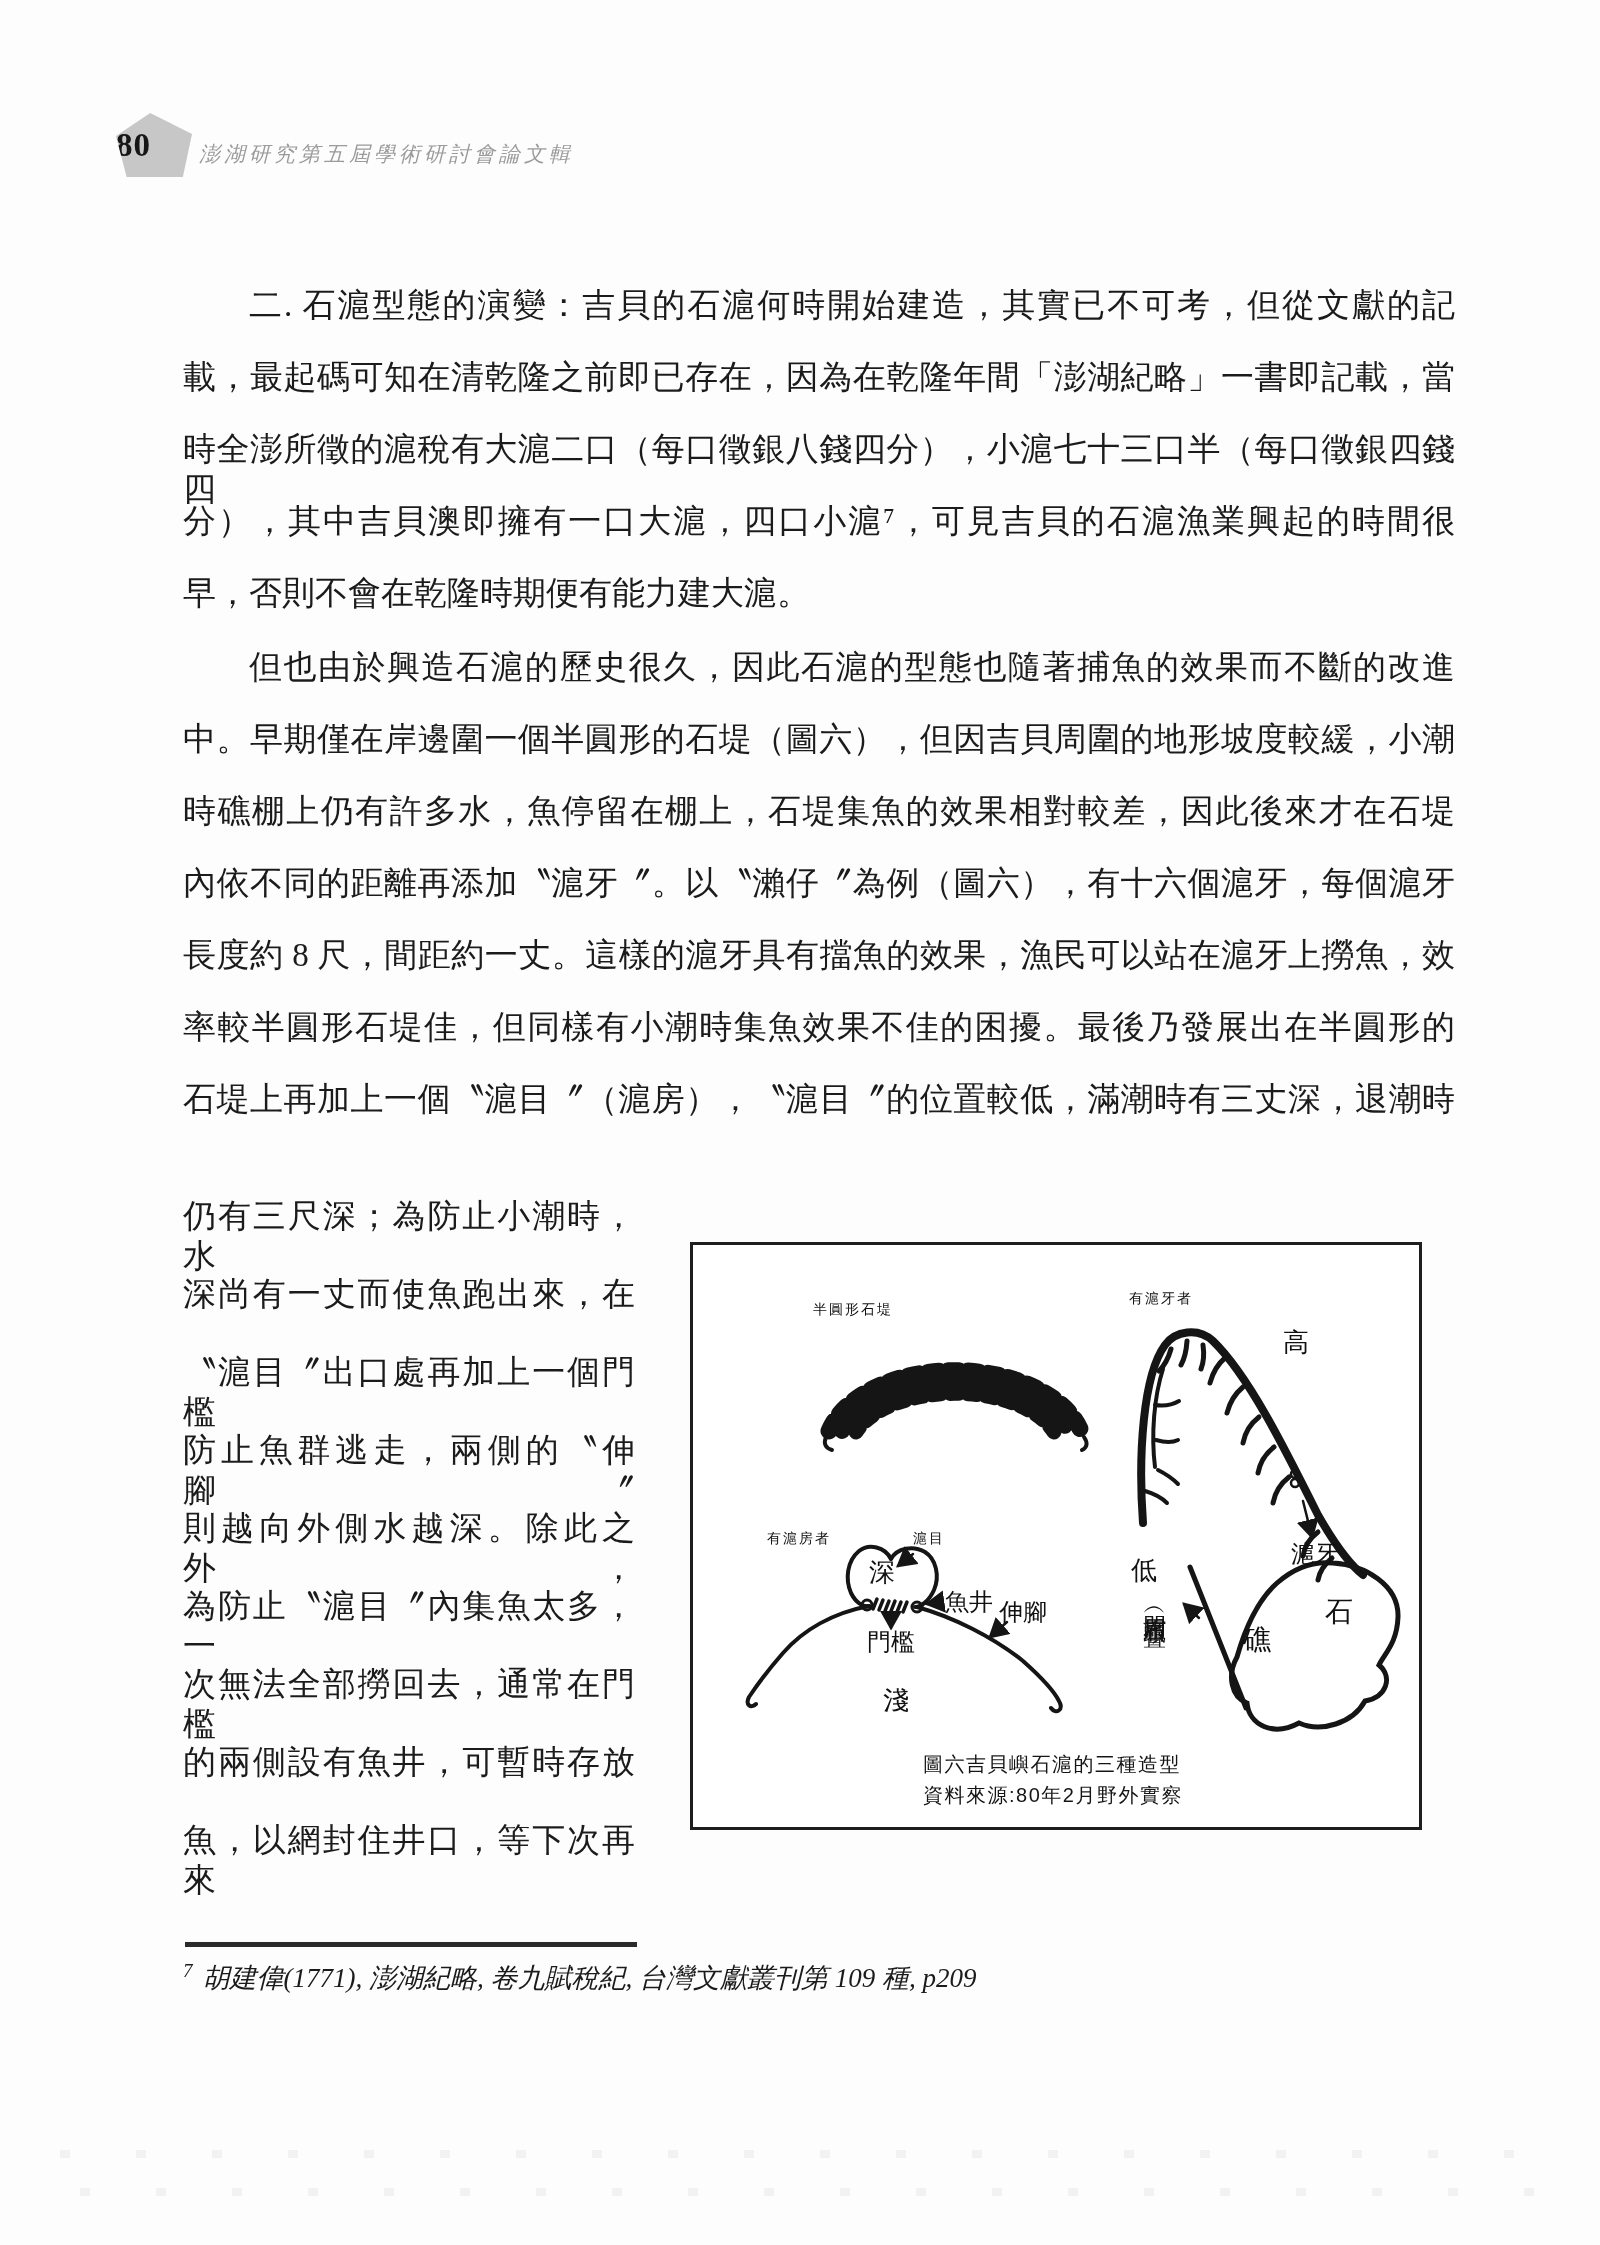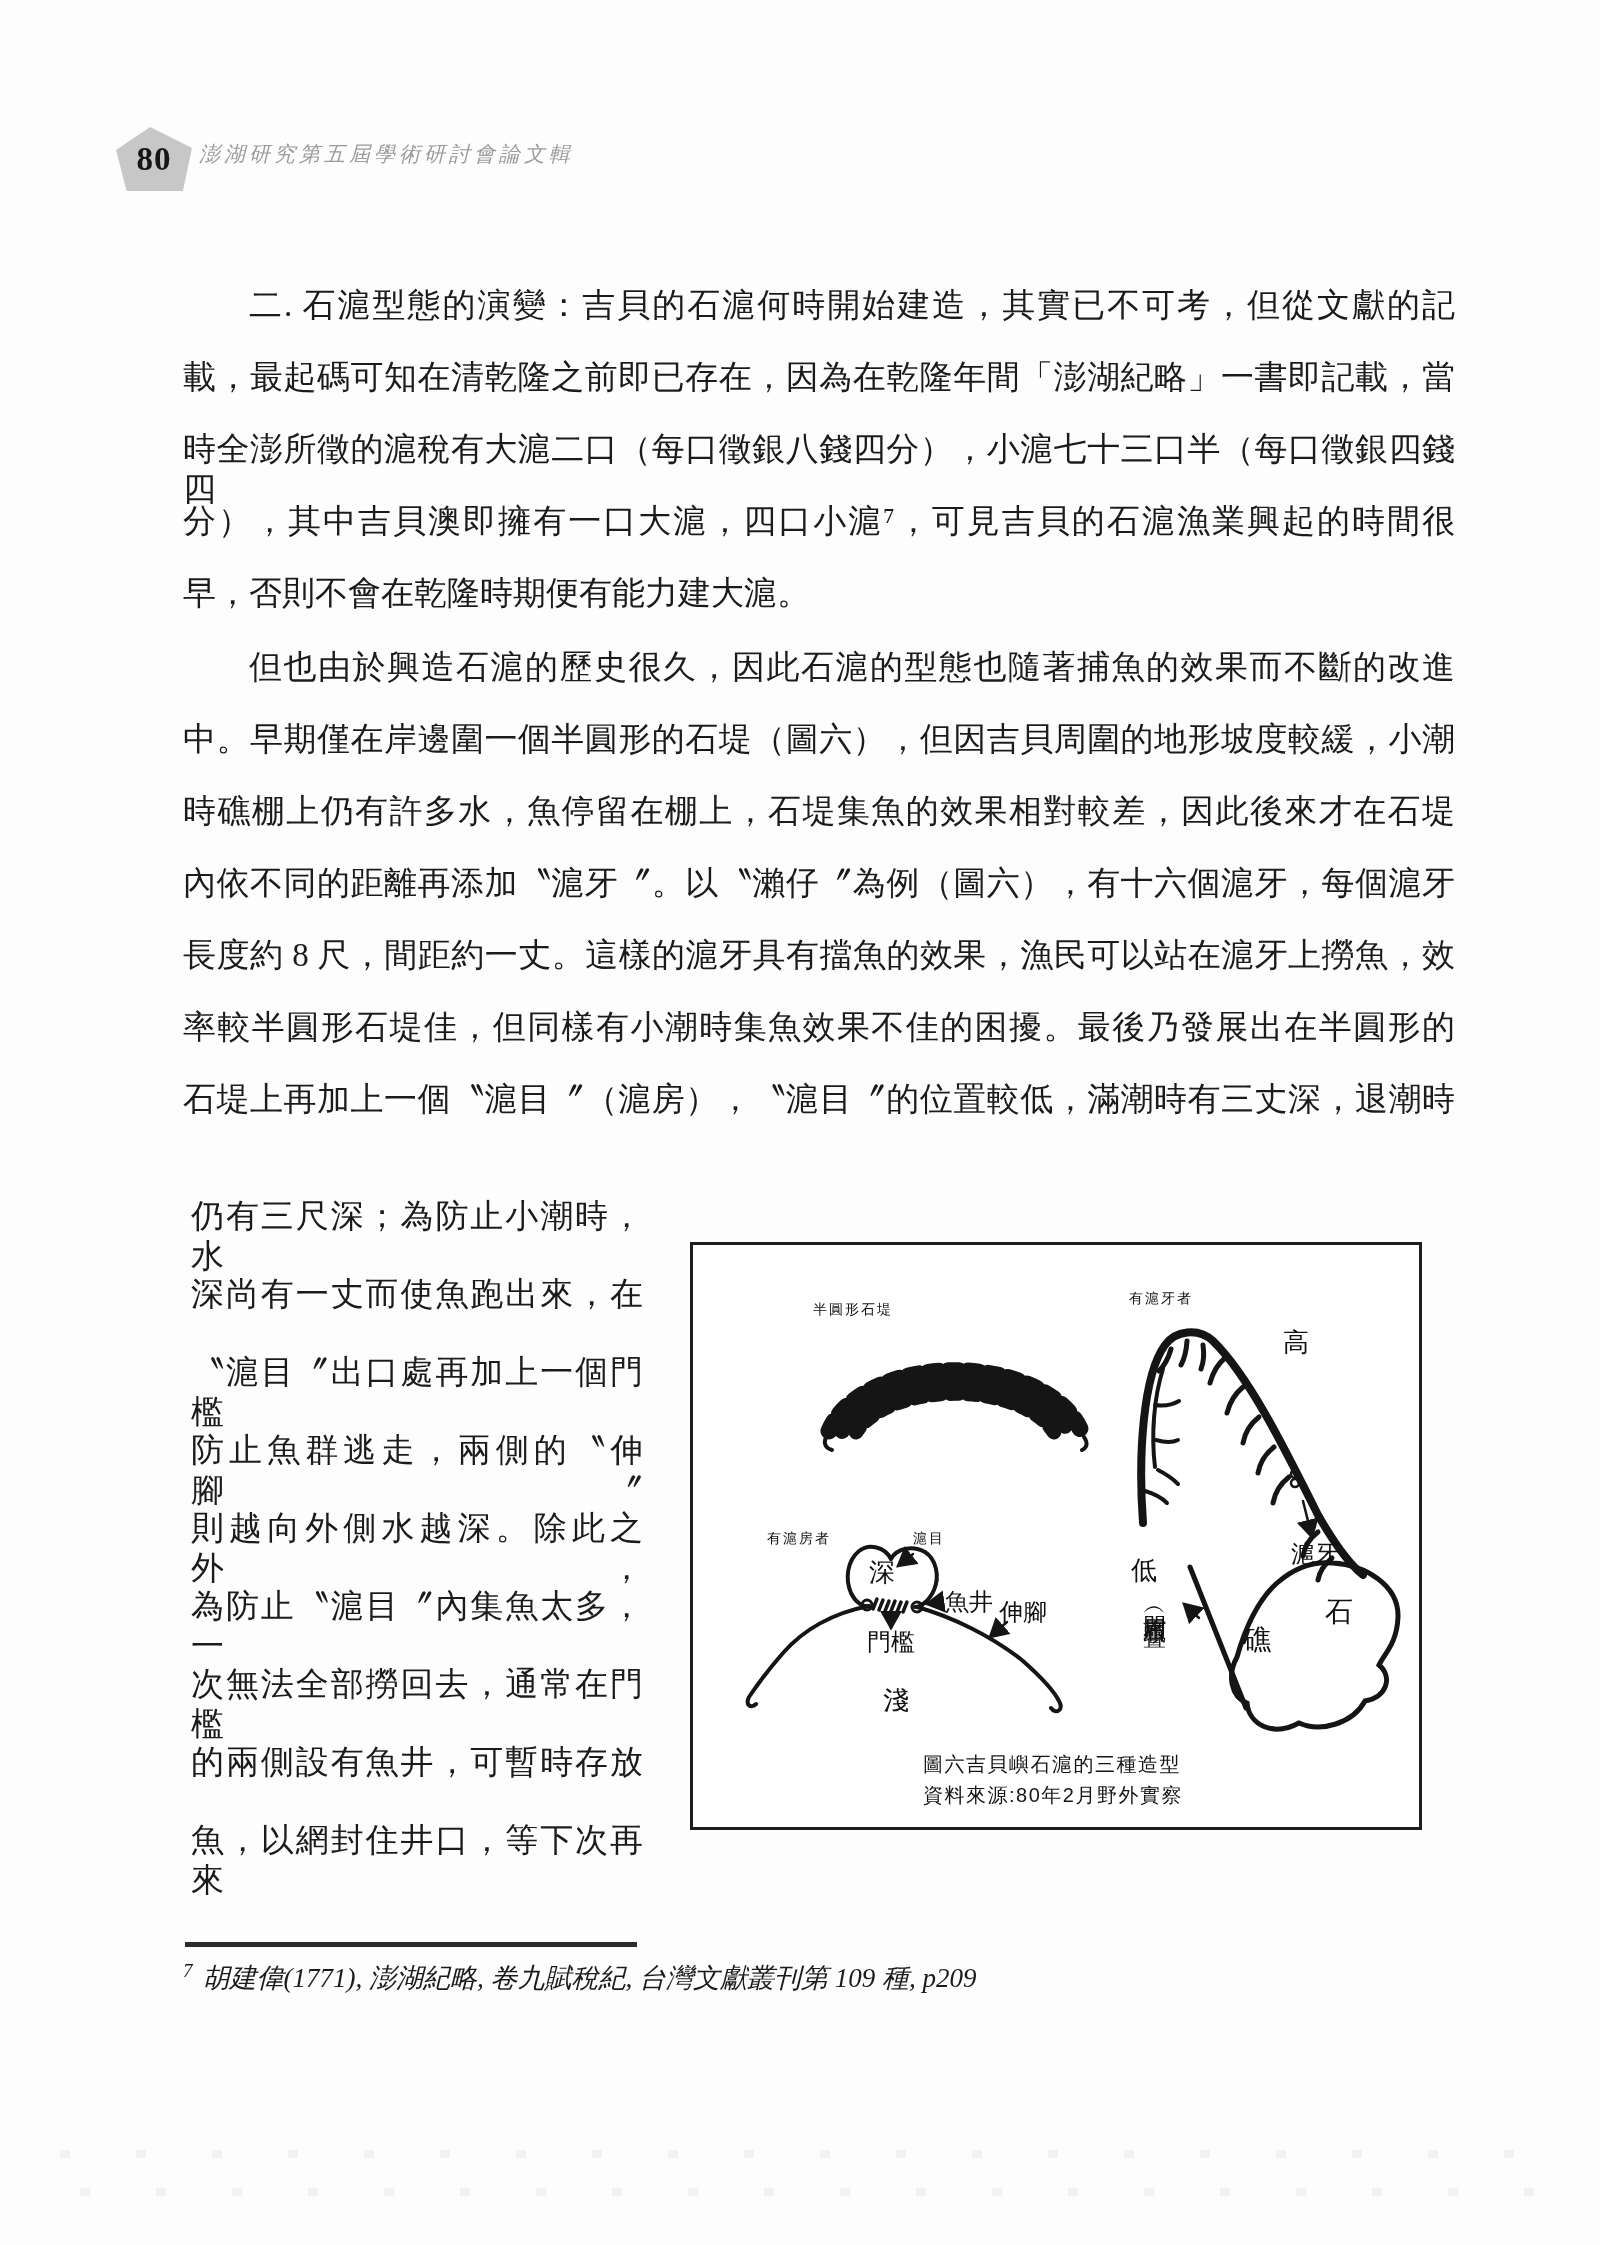--- a/index.html
+++ b/index.html
@@ -7,24 +7,24 @@
     position:relative;
     width:1600px;height:2245px;
     background:#fdfdfd;
     margin:0 auto;
     overflow:hidden;
     font-family:"Liberation Serif","DejaVu Serif",serif;
     color:#1b1b1b;
   }
   
   .pageno-badge{
-    position:absolute;left:116px;top:127px;width:76px;height:64px;
+    position:absolute;left:116px;top:113px;width:76px;height:64px;
     background:#c7c7c7;
     clip-path:polygon(45% 0%, 100% 33%, 88% 100%, 14% 100%, 0% 36%);
-    display:flex;align-items:center;justify-content:center;
+    display:flex;align-items:center;justify-content:flex-start;
   }
   .pageno{
     font-size:33px;font-weight:bold;color:#161616;
     font-family:"Liberation Serif",serif;letter-spacing:1px;
   }
   .header-title{
     position:absolute;left:199px;top:140px;
     font-size:21px;color:#9b9b9b;letter-spacing:4px;
     font-style:italic;font-family:"Liberation Serif",serif;
     white-space:nowrap;
@@ -32,21 +32,21 @@
   
   .ln{
     position:absolute;left:183px;width:1272px;height:46px;
     font-size:33px;line-height:40px;
     text-align:justify;text-align-last:justify;
     text-justify:inter-character;
     white-space:normal;
   }
   .ln.indent{text-indent:66px;}
   .ln.para-end{text-align-last:left;}
-  .col-ln{width:452px;margin-left:8px;}
+  .col-ln{width:452px;}
   
   .figure-box{
     position:absolute;left:690px;top:1242px;width:732px;height:588px;
     border:3px solid #1e1e1e;background:#fff;box-sizing:border-box;
   }
   .fig-svg{position:absolute;left:0;top:0;}
   .fig-label{
     position:absolute;color:#111;
     font-family:"Liberation Sans","DejaVu Sans",sans-serif;
     white-space:nowrap;line-height:1.05;

